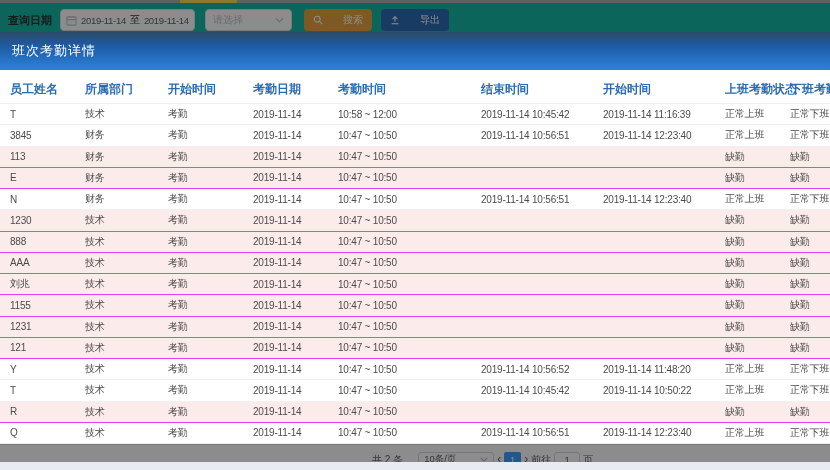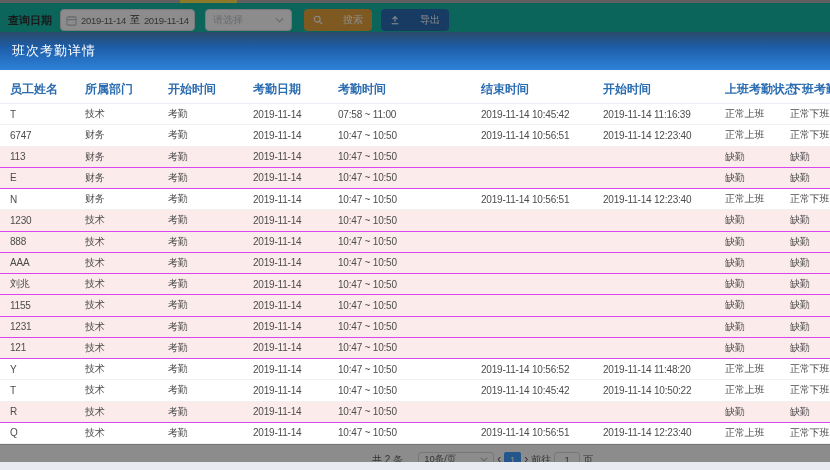--- a/index.html
+++ b/index.html
@@ -124,28 +124,28 @@
         <div class="th">开始时间</div>
         <div class="th">上班考勤状态</div>
         <div class="th">下班考勤状态</div>
       </div>
     <div id="tbody">
         <div class="t-row grid">
           <div class="td">T</div>
           <div class="td">技术</div>
           <div class="td">考勤</div>
           <div class="td">2019-11-14</div>
-          <div class="td">07:58 ~ 11:00</div>
+          <div class="td">10:58 ~ 12:00</div>
           <div class="td">2019-11-14 10:45:42</div>
           <div class="td">2019-11-14 11:16:39</div>
           <div class="td">正常上班</div>
           <div class="td">正常下班</div>
         </div>
         <div class="t-row grid">
-          <div class="td">6747</div>
+          <div class="td">3845</div>
           <div class="td">财务</div>
           <div class="td">考勤</div>
           <div class="td">2019-11-14</div>
           <div class="td">10:47 ~ 10:50</div>
           <div class="td">2019-11-14 10:56:51</div>
           <div class="td">2019-11-14 12:23:40</div>
           <div class="td">正常上班</div>
           <div class="td">正常下班</div>
         </div>
         <div class="t-row grid absent">

